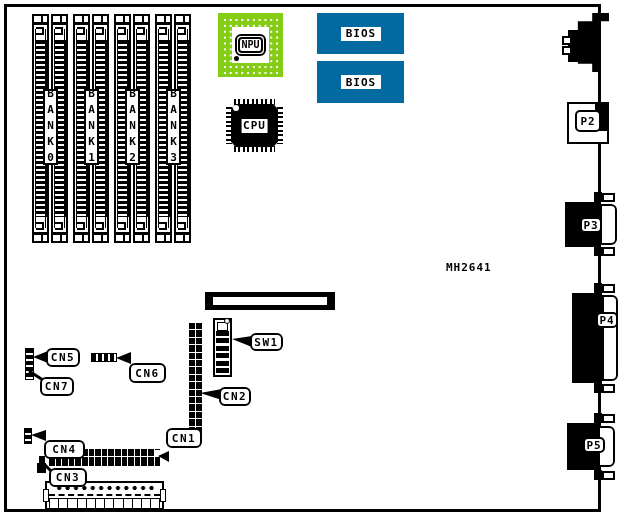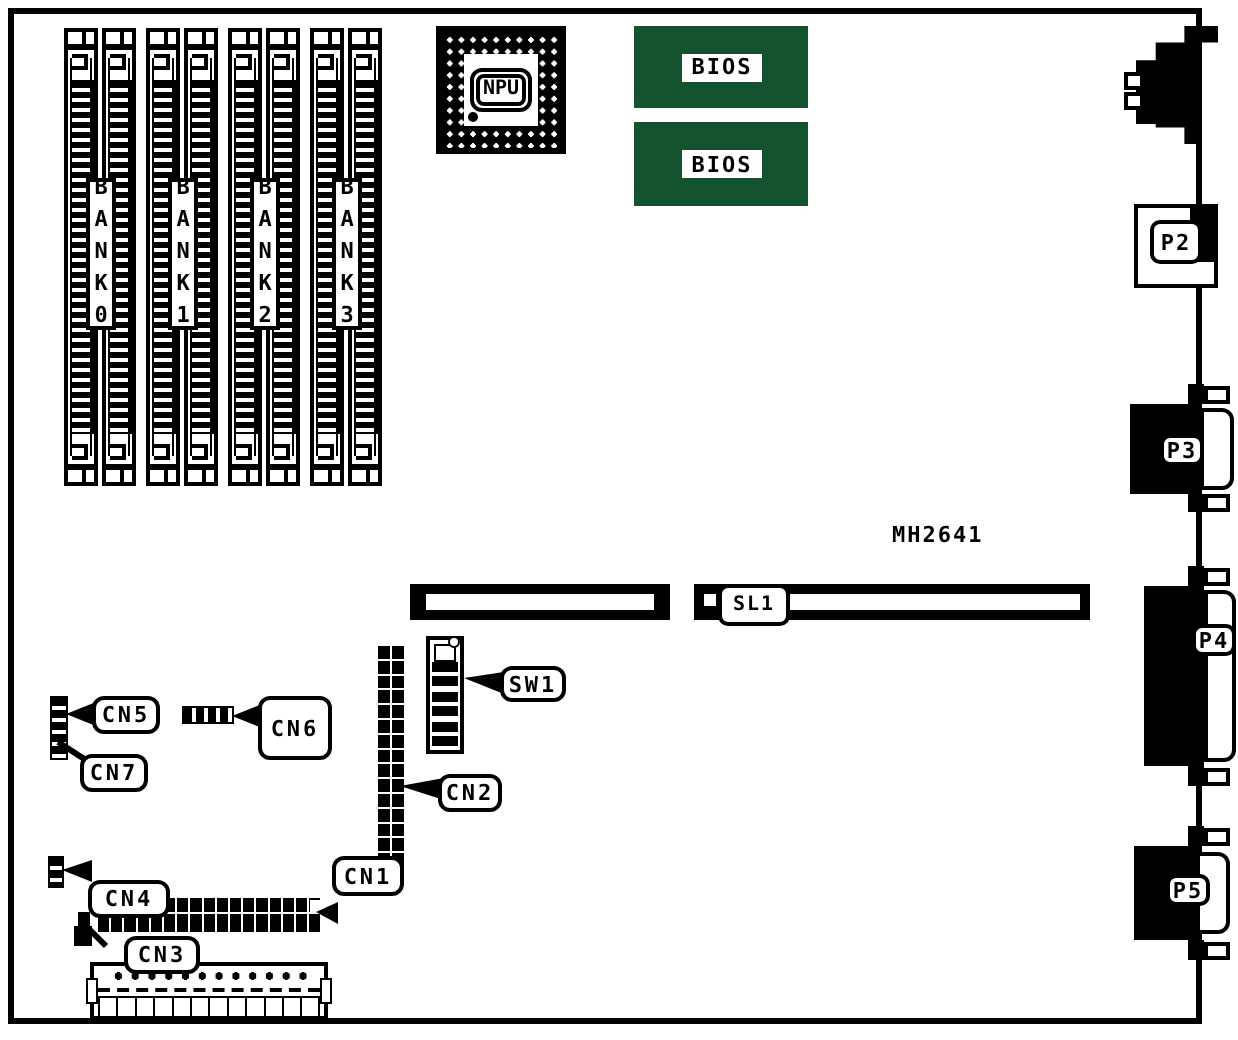--- a/index.html
+++ b/index.html
@@ -21,41 +21,41 @@
         border:1px solid #000;background:repeating-linear-gradient(180deg,#000 0 3px,#fff 3px 5px);}
   .latch{position:absolute;width:8px;height:8px;border:2px solid #000;background:#fff;box-sizing:border-box;left:2px;z-index:2;}
   .latch.lt{top:2px;border-left:none;}
   .latch.lb{bottom:2px;border-left:none;}
   .bank-label{width:15px;height:76px;border:2px solid #000;background:#fff;z-index:3;
               display:flex;align-items:center;justify-content:center;
               writing-mode:vertical-rl;text-orientation:upright;
               font-size:11px;font-weight:bold;letter-spacing:3px;line-height:1;}
 
   
-  .npu{background:#000000;}
+  .npu{background:#84cc16;}
   .npu-dots{position:absolute;inset:3px;background-image:radial-gradient(circle 1.4px,#fff 95%,rgba(0,0,0,0));
             background-size:5.8px 5.9px;background-position:1px 1px;}
   .npu-core{position:absolute;left:14px;top:14px;width:37px;height:36px;background:#fff;
             display:flex;align-items:center;justify-content:center;}
   .npu-lbl-outer{border:2px solid #000;border-radius:6px;padding:1px;background:#fff;}
   .npu-lbl{border:2px solid #000;border-radius:4px;padding:0 1px;font-size:10px;font-weight:bold;line-height:12px;}
   .npu-dot{position:absolute;left:2px;bottom:2px;width:5px;height:5px;border-radius:50%;background:#000;}
 
   .cpu{background:#fff;}
   .cpu-pins-h{position:absolute;left:8px;right:8px;height:6px;
               background:repeating-linear-gradient(90deg,#000 0 2px,#fff 2px 4.5px);}
   .cpu-pins-v{position:absolute;top:8px;bottom:8px;width:6px;
               background:repeating-linear-gradient(180deg,#000 0 2px,#fff 2px 4.5px);}
   .cpu-core{position:absolute;inset:5px;background:#000;
             clip-path:polygon(10% 0,90% 0,100% 12%,100% 88%,90% 100%,10% 100%,0 88%,0 12%);}
   .cpu-dot{position:absolute;left:7px;top:6px;width:6px;height:6px;border-radius:50%;background:#fff;}
   .cpu-lbl{position:absolute;left:50%;top:50%;transform:translate(-50%,-50%);background:#fff;
            padding:1px 2px;font-size:11px;font-weight:bold;letter-spacing:1px;line-height:12px;}
 
-  .bios{background:#14532d;}
+  .bios{background:#0369a1;}
   .bios-lbl{position:absolute;left:24px;top:50%;transform:translateY(-50%);width:40px;height:14px;background:#fff;
             display:flex;align-items:center;justify-content:center;font-size:11px;font-weight:bold;letter-spacing:1px;}
 
   
   .din{background:#000;
        clip-path:polygon(24% 14%,59% 14%,59% 0,100% 0,100% 14%,80% 14%,80% 100%,59% 100%,59% 86%,24% 86%,24% 83%,0 83%,0 29%,24% 29%);}
   .din-tab{width:10px;height:9px;border:2px solid #000;background:#fff;z-index:3;}
   .p2-box{border:2px solid #000;background:#fff;z-index:2;}
   .p2-bar{position:absolute;right:0;top:0;width:12px;height:27px;background:#000;}
   .port-lbl{border:2px solid #000;border-radius:5px;background:#fff;display:flex;align-items:center;justify-content:center;
@@ -193,20 +193,29 @@
   <div class="abs npu" style="left:218px;top:13px;width:65px;height:64px">
     <div class="npu-dots"></div>
     <div class="npu-core">
       <div class="npu-lbl-outer">
         <div class="npu-lbl">NPU</div>
       </div>
       <div class="npu-dot"></div>
     </div>
   </div>
 
+  <div class="abs cpu" style="left:226px;top:99px;width:57px;height:53px">
+    <div class="cpu-pins-h" style="top:0"></div>
+    <div class="cpu-pins-h" style="bottom:0"></div>
+    <div class="cpu-pins-v" style="left:0"></div>
+    <div class="cpu-pins-v" style="right:0"></div>
+    <div class="cpu-core"></div>
+    <div class="cpu-dot"></div>
+    <div class="cpu-lbl">CPU</div>
+  </div>
 
   <div class="abs bios" style="left:317px;top:13px;width:87px;height:41px">
     <div class="bios-lbl">BIOS</div>
   </div>
   <div class="abs bios" style="left:317px;top:61px;width:87px;height:42px">
     <div class="bios-lbl">BIOS</div>
   </div>
 
   <div class="abs din" style="left:568px;top:13px;width:41px;height:59px"></div>
   <div class="abs din-tab" style="left:562px;top:36px"></div>
@@ -236,25 +245,20 @@
   <div class="abs ptab-b" style="left:594px;top:413px;width:8px;height:10px"></div>
   <div class="abs ptab-w" style="left:602px;top:414px;width:13px;height:9px"></div>
   <div class="abs pbody" style="left:567px;top:423px;width:31px;height:47px"></div>
   <div class="abs pshell" style="left:598px;top:426px;width:17px;height:41px"></div>
   <div class="abs port-lbl" style="left:583px;top:437px;width:22px;height:16px">P5</div>
   <div class="abs ptab-b" style="left:594px;top:470px;width:8px;height:10px"></div>
   <div class="abs ptab-w" style="left:602px;top:471px;width:13px;height:9px"></div>
 
   <div class="abs isa" style="left:205px;top:292px;width:130px;height:18px">
     <div class="isa-win" style="left:8px;top:5px;width:114px;height:8px"></div>
-  </div>
-  <div class="abs isa" style="left:347px;top:292px;width:198px;height:18px">
-    <div class="isa-win" style="left:5px;top:5px;width:6px;height:6px"></div>
-    <div class="sl1-lbl">SL1</div>
-    <div class="isa-win" style="left:45px;top:5px;width:148px;height:8px"></div>
   </div>
 
   <div class="abs model-text" style="left:446px;top:261px">MH2641</div>
 
   <div class="abs hdr-v" style="left:25px;top:348px;width:9px;height:32px"></div>
   <div class="abs hdr-h" style="left:91px;top:353px;width:26px;height:9px"></div>
   <div class="abs cn2-grid" style="left:189px;top:322px;width:13px;height:119px"></div>
   <div class="abs hdr-v" style="left:24px;top:428px;width:8px;height:16px"></div>
   <div class="abs blob" style="left:39px;top:456px;width:6px;height:7px"></div>
   <div class="abs blob" style="left:37px;top:463px;width:9px;height:10px"></div>
@@ -285,20 +289,20 @@
     <polygon points="200,393 222,389 222,400" fill="#000"></polygon>
     <polygon points="232,339 252,336 252,347" fill="#000"></polygon>
     <polygon points="31,435 46,430 46,441" fill="#000"></polygon>
     <polygon points="158,456 169,451 169,462" fill="#000"></polygon>
     <line x1="29" y1="371" x2="46" y2="382" stroke="#000" stroke-width="3"></line>
     <line x1="41" y1="461" x2="53" y2="473" stroke="#000" stroke-width="3"></line>
   </svg>
 
   <div class="abs callout" style="left:46px;top:348px;width:34px;height:19px">CN5</div>
   <div class="abs callout" style="left:40px;top:377px;width:34px;height:19px">CN7</div>
-  <div class="abs callout" style="left:129px;top:348px;width:37px;height:32px">CN6</div>
+  <div class="abs callout" style="left:129px;top:363px;width:37px;height:20px">CN6</div>
   <div class="abs callout" style="left:219px;top:387px;width:32px;height:19px">CN2</div>
   <div class="abs callout" style="left:250px;top:333px;width:33px;height:18px">SW1</div>
   <div class="abs callout" style="left:44px;top:440px;width:41px;height:19px">CN4</div>
   <div class="abs callout" style="left:166px;top:428px;width:36px;height:20px">CN1</div>
-  <div class="abs callout" style="left:62px;top:468px;width:38px;height:19px">CN3</div>
+  <div class="abs callout" style="left:49px;top:468px;width:38px;height:19px">CN3</div>
 
 </div>
 
 </body></html>

